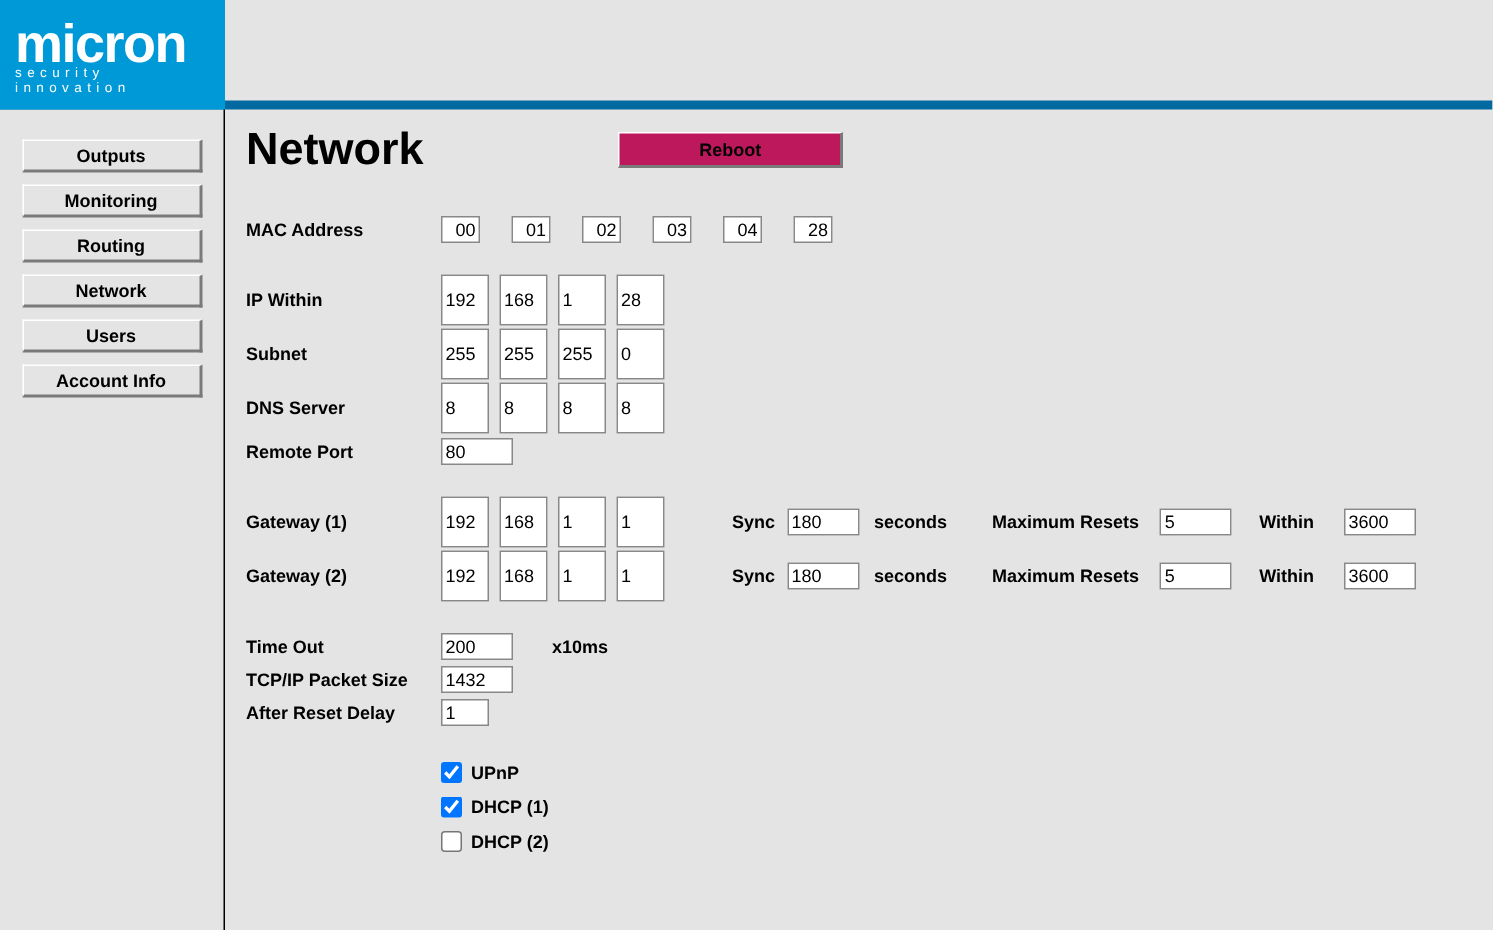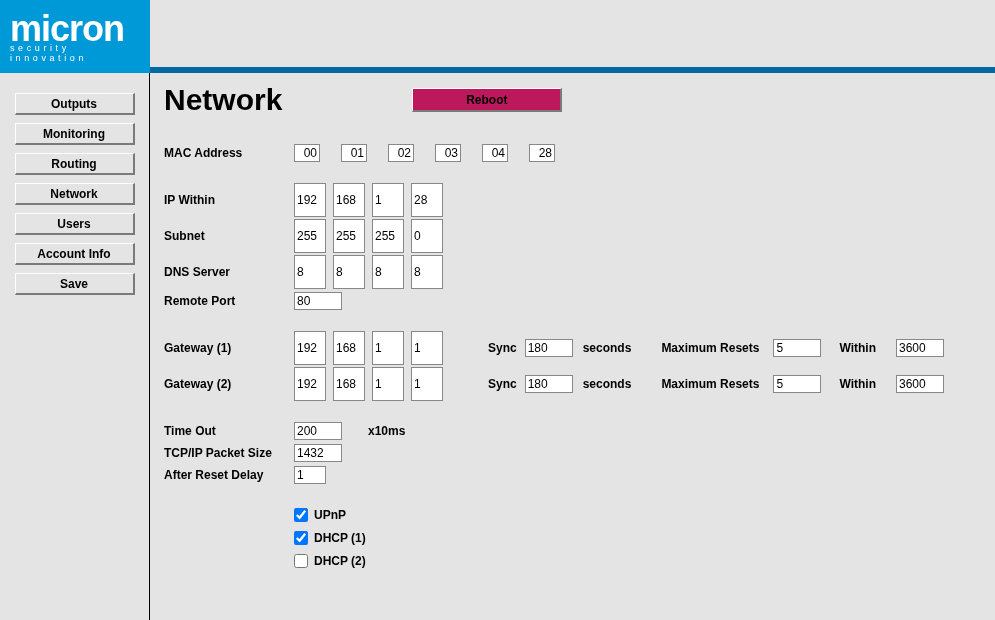--- a/index.html
+++ b/index.html
@@ -191,21 +191,20 @@
 </div>
 
 <div class="main">
   <div class="sidebar">
     <button class="nav-btn">Outputs</button>
     <button class="nav-btn">Monitoring</button>
     <button class="nav-btn">Routing</button>
     <button class="nav-btn">Network</button>
     <button class="nav-btn">Users</button>
     <button class="nav-btn">Account Info</button>
-    <button class="nav-btn">Save</button>
   </div>
 
   <div class="content">
     <div class="title-row">
       <h1>Network</h1>
       <button class="reboot-btn">Reboot</button>
     </div>
 
     <div class="row">
       <div class="lbl">MAC Address</div>

